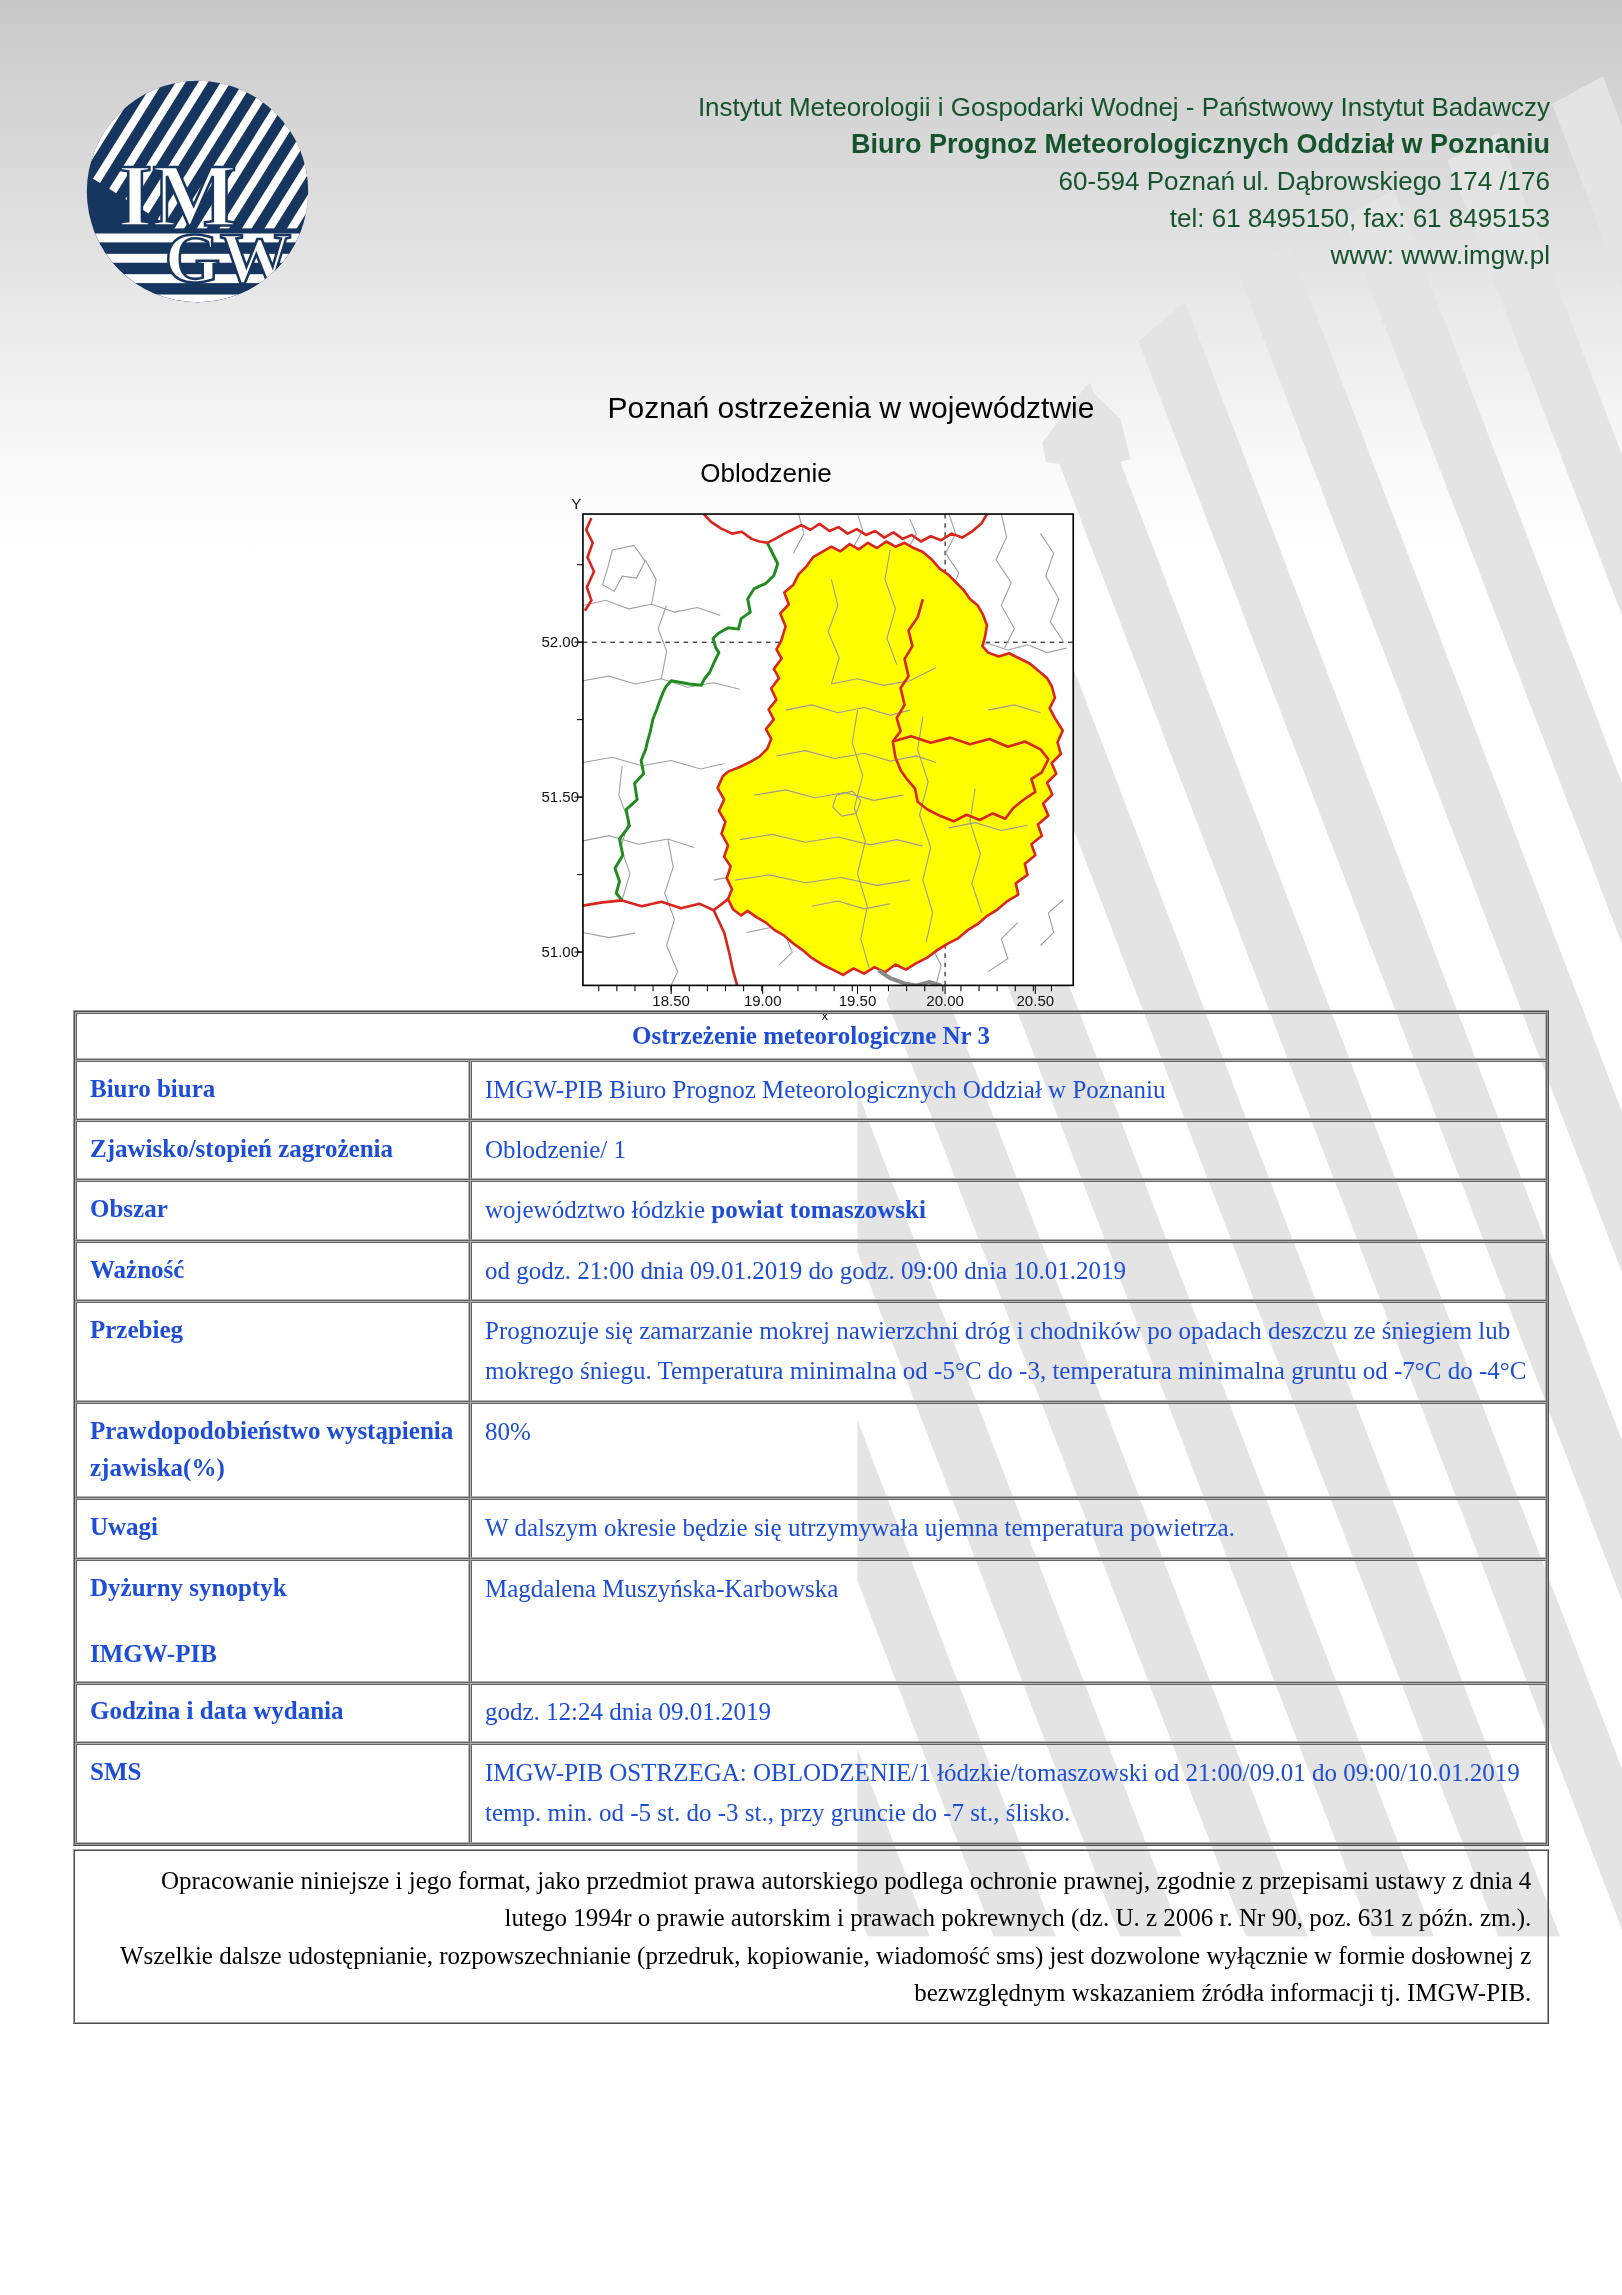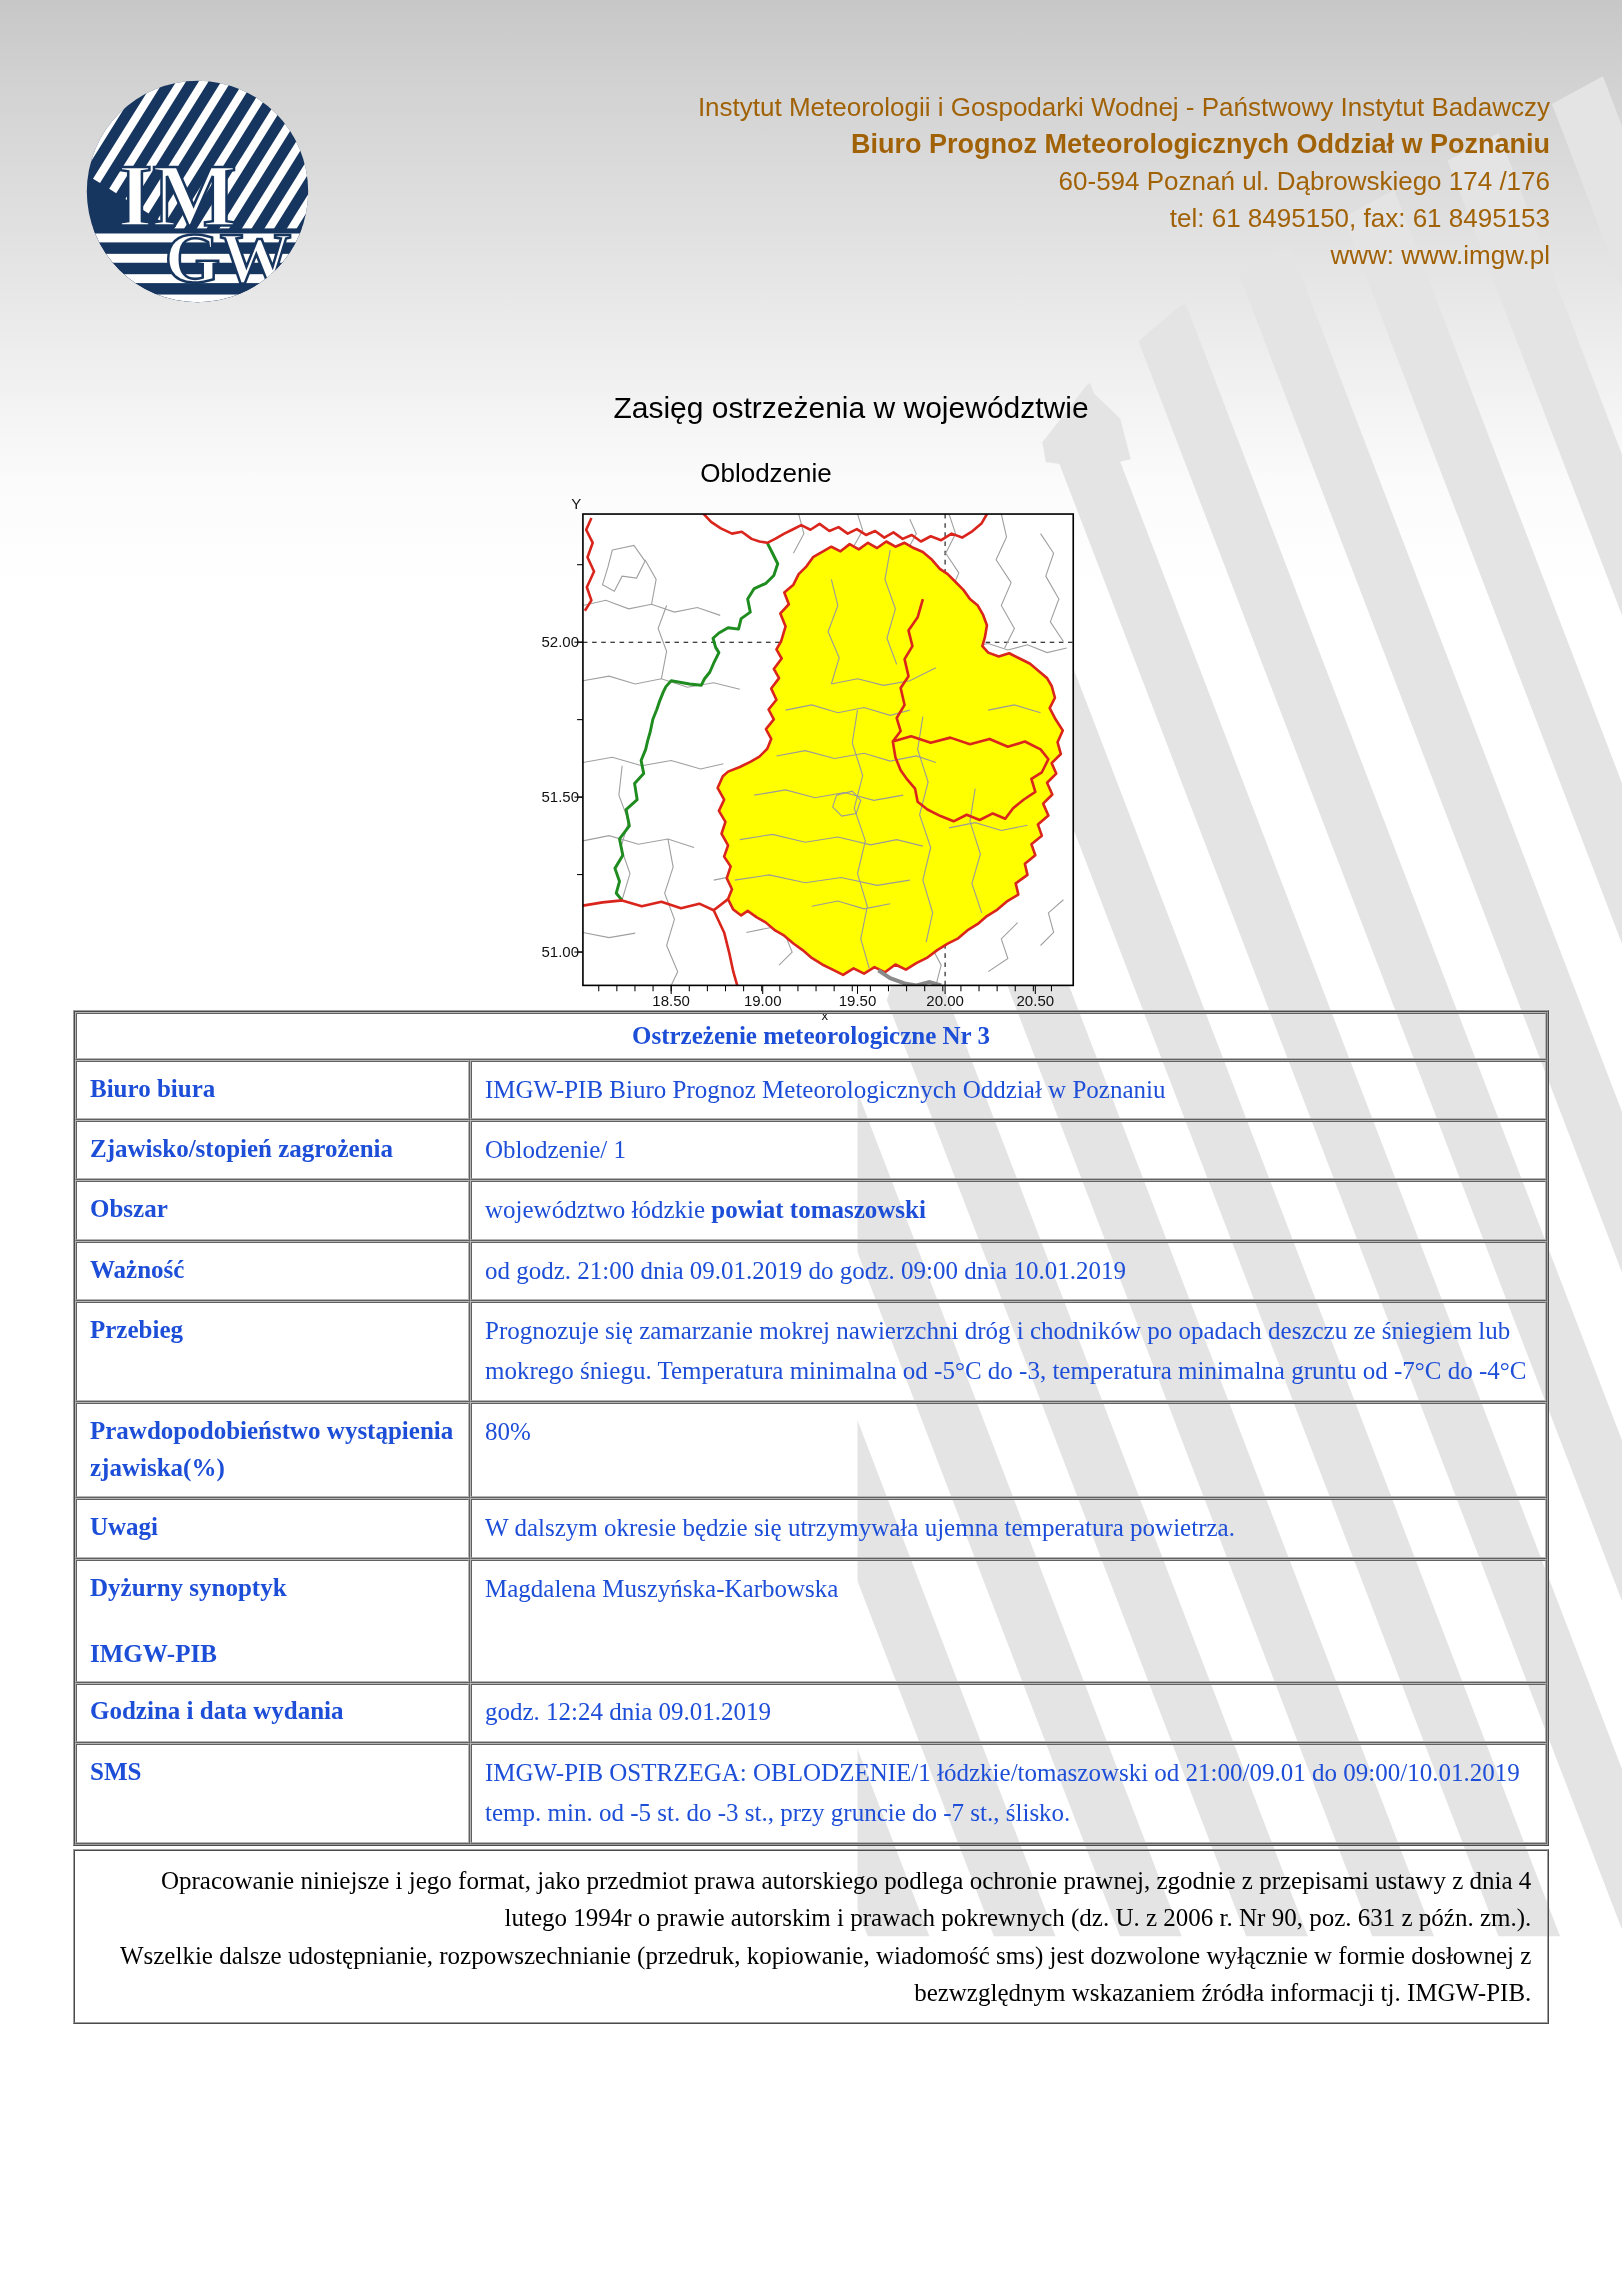--- a/index.html
+++ b/index.html
@@ -9,21 +9,21 @@
   .bg-gradient{position:absolute;left:0;top:0;width:100%;height:589px;
     background:linear-gradient(180deg,#c7c7c7 0%,#d2d2d2 14%,#e0e0e0 38%,#efefef 62%,#fbfbfb 82%,#ffffff 100%);}
   
   .watermark{position:absolute;left:0;top:0;}
   
   .content{position:absolute;left:0;top:0;width:100%;height:100%;}
 
   .logo-svg{position:absolute;left:83px;top:77px;}
 
   .org-block{position:absolute;top:89px;right:73px;text-align:right;
-    font-family:"Liberation Sans", sans-serif;font-size:26px;line-height:37px;color:#a16207;}
+    font-family:"Liberation Sans", sans-serif;font-size:26px;line-height:37px;color:#14532d;}
   .org-line{white-space:nowrap;}
   .org-line.bold{font-weight:bold;font-size:27px;}
 
   .section-title{position:absolute;left:79px;top:391px;width:1544px;text-align:center;
     font-family:"Liberation Sans", sans-serif;font-size:30px;color:#000;}
   .map-title{position:absolute;left:0;top:458px;width:1532px;text-align:center;
     font-family:"Liberation Sans", sans-serif;font-size:26px;color:#000;}
 
   .map-svg{position:absolute;left:542px;top:499px;}
   .map-svg text{font-family:"Liberation Sans", sans-serif;fill:#111;}
@@ -124,21 +124,21 @@
     </svg>
 
     <div class="org-block">
       <div class="org-line">Instytut Meteorologii i Gospodarki Wodnej - Państwowy Instytut Badawczy</div>
       <div class="org-line bold">Biuro Prognoz Meteorologicznych Oddział w Poznaniu</div>
       <div class="org-line">60-594 Poznań ul. Dąbrowskiego 174 /176</div>
       <div class="org-line">tel: 61 8495150, fax: 61 8495153</div>
       <div class="org-line">www: www.imgw.pl</div>
     </div>
 
-    <div class="section-title">Zasięg ostrzeżenia w województwie</div>
+    <div class="section-title">Poznań ostrzeżenia w województwie</div>
     <div class="map-title">Oblodzenie</div>
 
     <svg class="map-svg" width="563" height="523" viewBox="0 0 860 800">
       <defs>
         <clipPath id="plotclip">
             <rect x="62" y="23" width="750" height="721"></rect>
           </clipPath>
       </defs>
       <rect x="62" y="23" width="750" height="721" fill="#ffffff" stroke="none"></rect>
 

